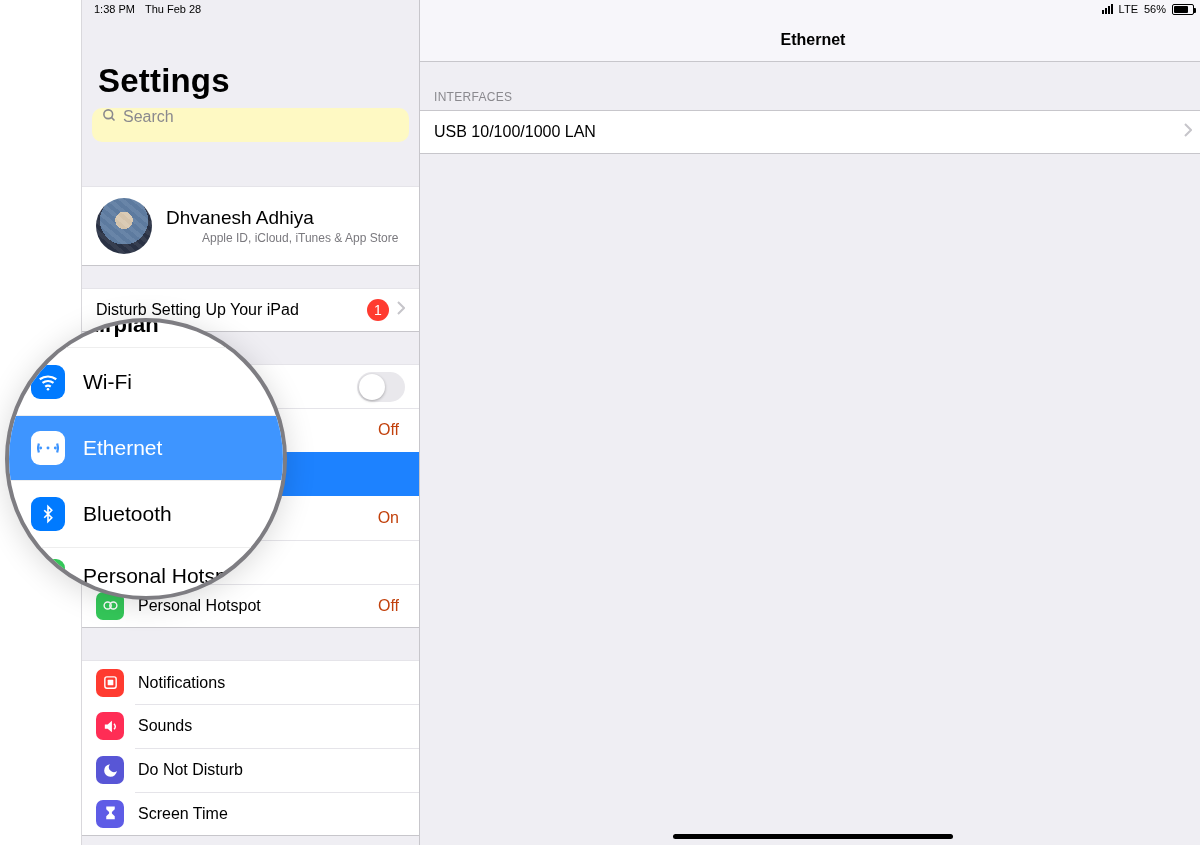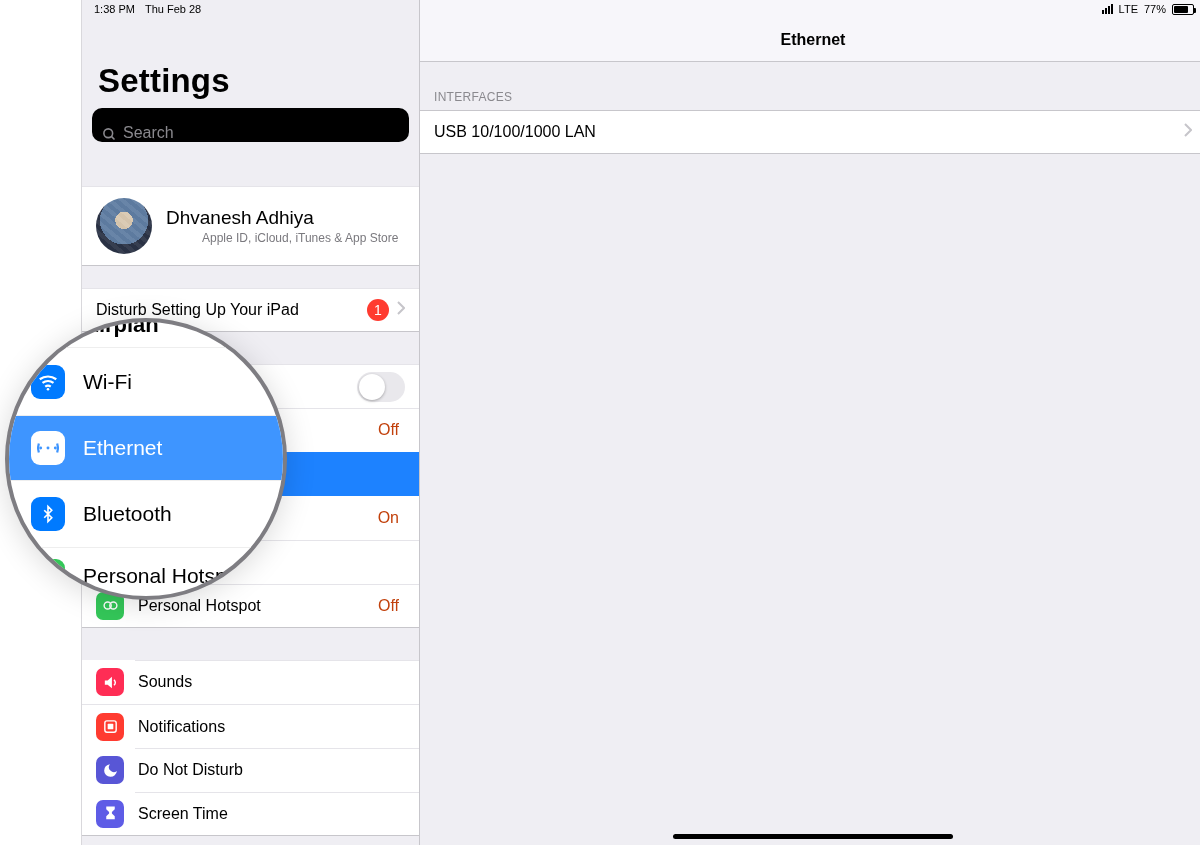--- a/index.html
+++ b/index.html
@@ -71,24 +71,24 @@
     font-size: 33px;
     font-weight: 700;
     letter-spacing: 0.2px;
     padding: 37px 16px 8px 16px;
     color: #000;
   }
   .search-wrap {
     padding: 0 10px 12px 10px;
   }
   .search {
-    background: #000000;
+    background: #fef9c3;
     height: 34px;
     border-radius: 10px;
-    display: flex; align-items: flex-end;
+    display: flex; align-items: flex-start;
     padding: 0 10px;
     color: #8a898e;
     gap: 6px;
   }
   .search svg { flex: 0 0 auto; }
   .search .ph { font-size: 16px; }
 
   .group-spacer { height: 32px; }
 
   .row {
@@ -249,21 +249,21 @@
       <span>Thu Feb 28</span>
     </div>
     <div class="right">
       <span class="sig-icon">
           <span></span>
           <span></span>
           <span></span>
           <span></span>
         </span>
       <span>LTE</span>
-      <span>77%</span>
+      <span>56%</span>
       <span class="battery">
           <span class="fill"></span>
         </span>
     </div>
   </div>
 
   <div class="sidebar">
     <div class="sidebar-inner">
       <div class="settings-title">Settings</div>
 
@@ -371,38 +371,38 @@
               <circle cx="8" cy="12" r="5"></circle>
               <circle cx="16" cy="12" r="5"></circle>
             </svg>
         </span>
         <span class="label">Personal Hotspot</span>
         <span class="subval">Off</span>
       </div>
 
       <div class="group-spacer"></div>
 
-      <div class="row no-topborder">
-        <span class="inset-sep"></span>
-        <span class="app-icon ic-pink">
-          <svg width="17" height="17" viewBox="0 0 24 24" fill="#fff">
-              <path d="M4 9v6h4l6 5V4l-6 5H4z"></path>
-              <path d="M17 8a6 6 0 0 1 0 8" fill="none" stroke="#fff" stroke-width="2"></path>
-            </svg>
-        </span>
-        <span class="label">Sounds</span>
-      </div>
       <div class="row">
         <span class="app-icon ic-red">
           <svg width="17" height="17" viewBox="0 0 24 24" fill="none" stroke="#fff" stroke-width="2">
               <rect x="4" y="4" width="16" height="16" rx="3"></rect>
               <rect x="8" y="8" width="8" height="8" rx="1" fill="#fff" stroke="none"></rect>
             </svg>
         </span>
         <span class="label">Notifications</span>
+      </div>
+      <div class="row no-topborder">
+        <span class="inset-sep"></span>
+        <span class="app-icon ic-pink">
+          <svg width="17" height="17" viewBox="0 0 24 24" fill="#fff">
+              <path d="M4 9v6h4l6 5V4l-6 5H4z"></path>
+              <path d="M17 8a6 6 0 0 1 0 8" fill="none" stroke="#fff" stroke-width="2"></path>
+            </svg>
+        </span>
+        <span class="label">Sounds</span>
       </div>
       <div class="row no-topborder">
         <span class="inset-sep"></span>
         <span class="app-icon ic-purple">
           <svg width="17" height="17" viewBox="0 0 24 24" fill="#fff">
               <path d="M21 12.8A9 9 0 1 1 11.2 3a7 7 0 0 0 9.8 9.8z"></path>
             </svg>
         </span>
         <span class="label">Do Not Disturb</span>
       </div>

